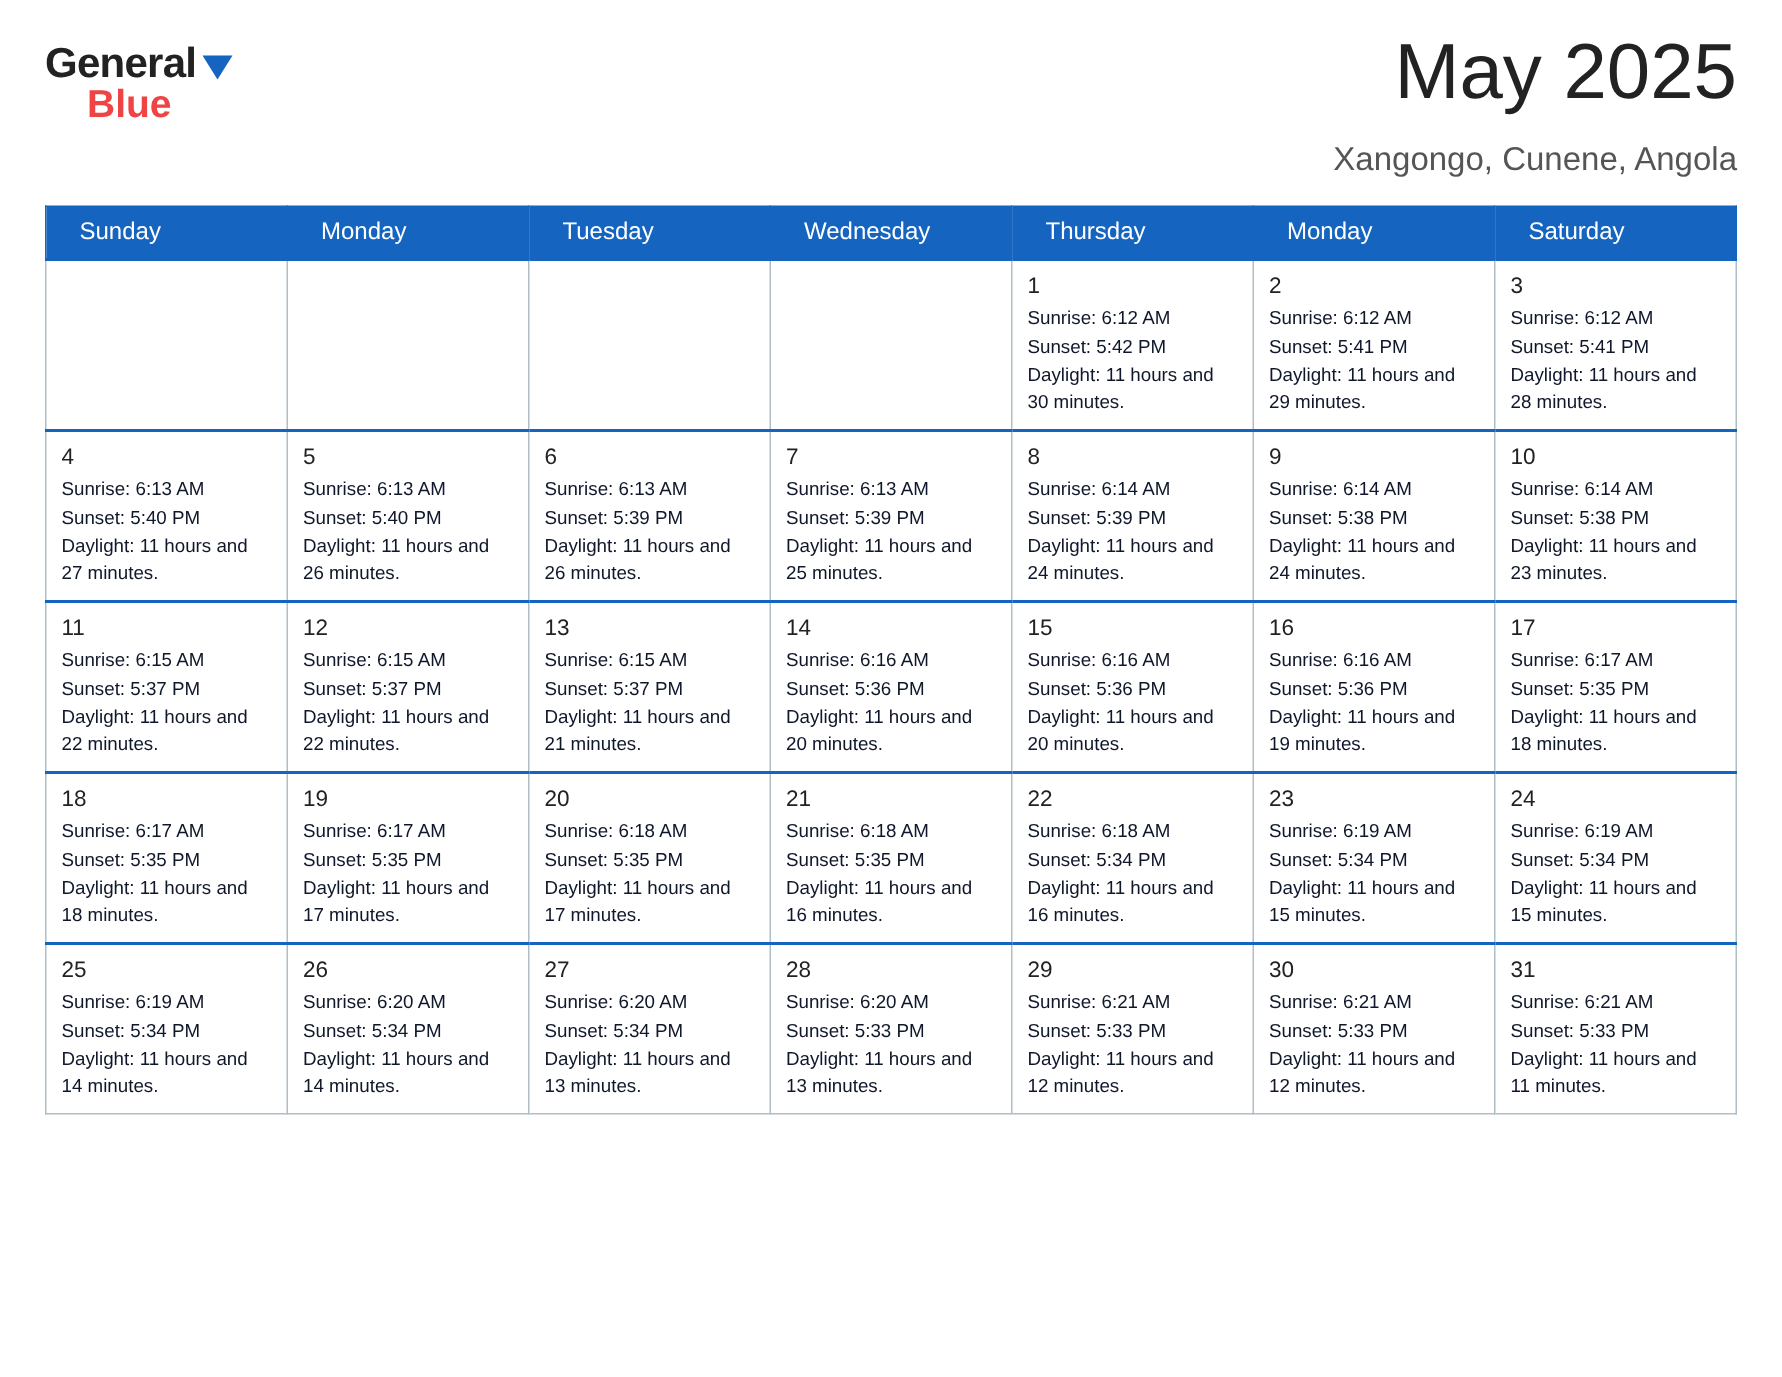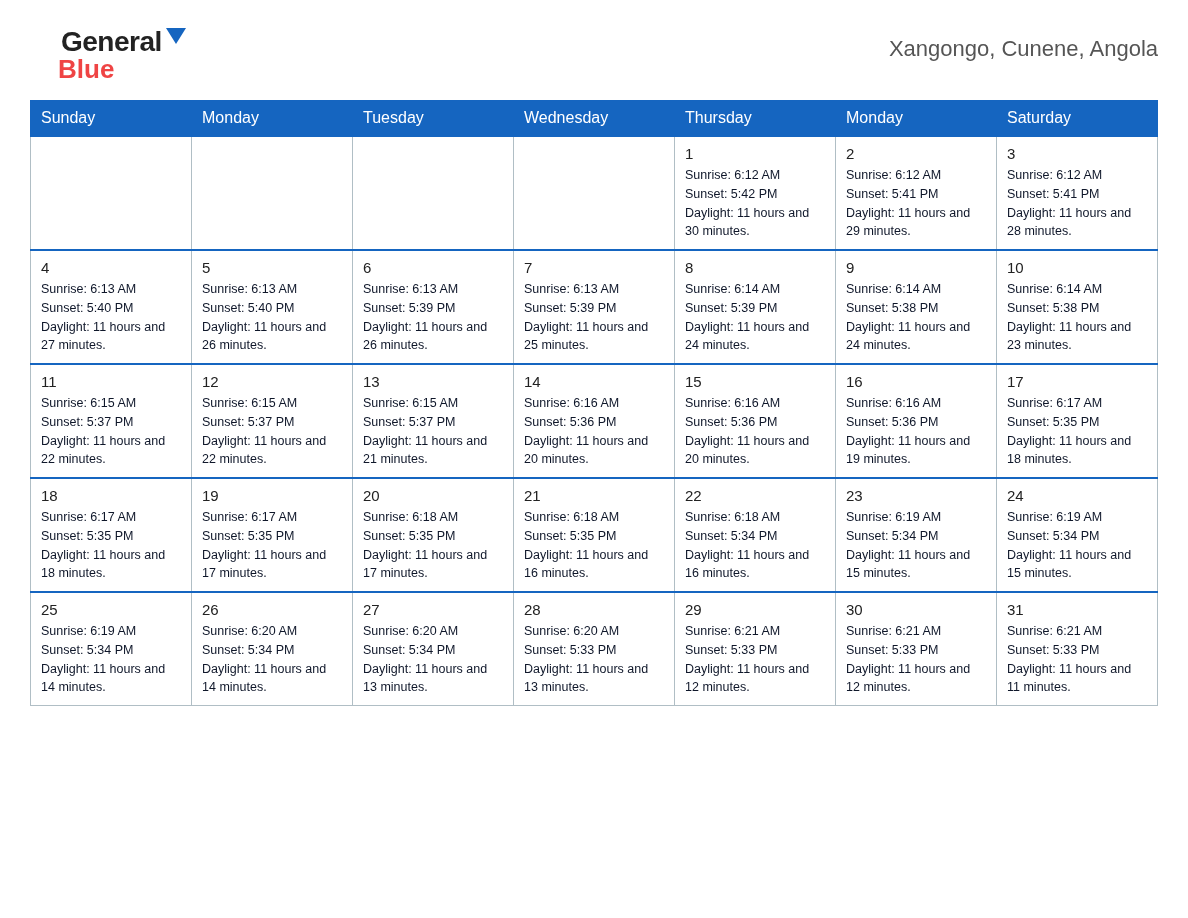--- a/index.html
+++ b/index.html
@@ -65,21 +65,21 @@
     .calendar {
       width: 100%;
       border-collapse: collapse;
       margin-top: 4px;
     }
     .calendar th {
       background: #1565c0;
       color: #fff;
       font-size: 16px;
       font-weight: normal;
-      padding: 8px 10px;
+      padding: 8px 22px;
       text-align: left;
       border: 1px solid #1565c0;
     }
     .calendar td {
       vertical-align: top;
       padding: 8px 10px;
       border: 1px solid #b0bec5;
       font-size: 13px;
       color: #222;
       width: calc(100% / 7);
@@ -102,27 +102,28 @@
     }
     .empty-cell {
       background: #fff;
     }
   </style>
 </head>
 <body>
 
 <div class="header-area">
   <div class="logo">
-    <div style="display:flex;align-items:flex-start;margin-left:31px;">
+    <div style="display:flex;align-items:flex-end;">
       <span class="logo-general">General</span>
       <span class="logo-triangle"></span>
     </div>
     <span class="logo-blue">Blue</span>
   </div>
   <div class="title-area">
+    <div class="month-year">May 2025</div>
     <div class="location">Xangongo, Cunene, Angola</div>
   </div>
 </div>
 
 <table class="calendar">
   <thead>
     <tr>
 
     <th>Sunday</th>
         <th>Monday</th>

